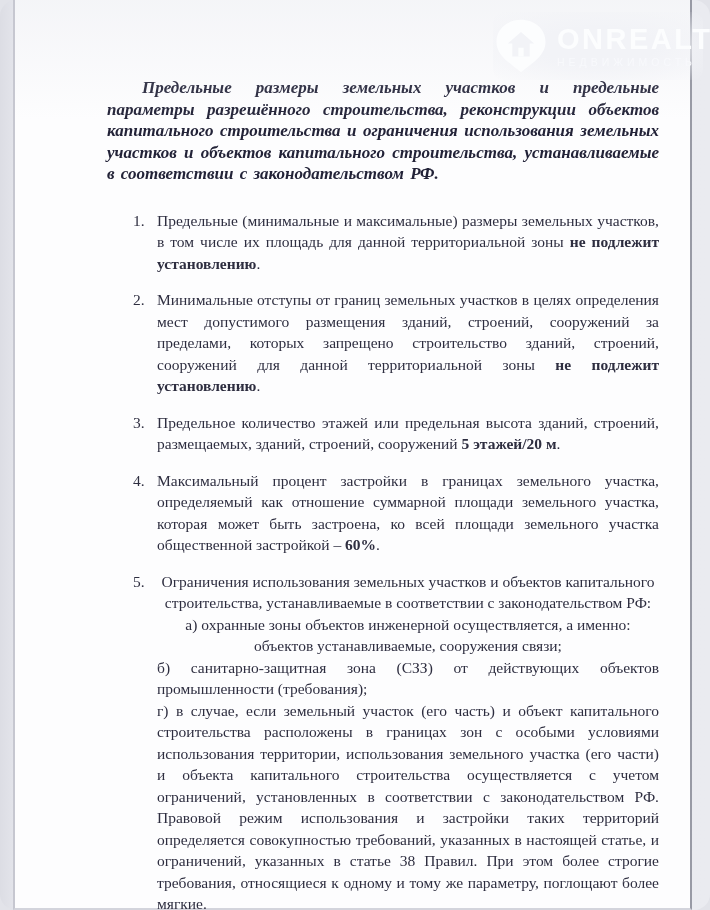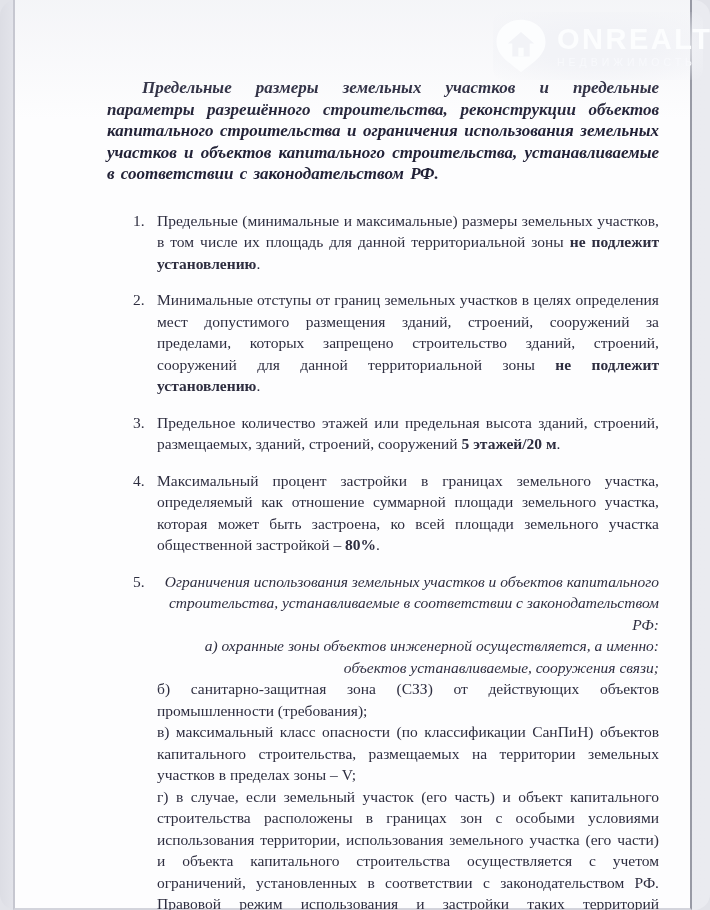--- a/index.html
+++ b/index.html
@@ -53,21 +53,21 @@
     word-spacing: 2px;
   }
   .doc-list {
     list-style: none; margin: 0 31px 0 118px; padding: 0;
     color: var(--ink);
     font-size: 15.5px; line-height: 21.5px;
   }
   .doc-item { display: grid; grid-template-columns: 24px 1fr; margin-bottom: 15px; }
   .num { text-align: left; }
   .para.align-justify { text-align: justify; }
-  .para.align-left { text-align: right; font-style: italic; }
+  .para.align-left { text-align: center; }
   .para b { font-weight: bold; }
 </style>
 </head>
 <body style="--ink: #2e2e40; --title-ink: #232338; --wm-tint: #f2f3f7;">
 
 <div class="scan">
   <div class="page">
 
     <div class="watermark">
       <span class="wm-icon">
@@ -100,30 +100,29 @@
         </li>
         <li class="doc-item">
           <span class="num">3.</span>
           <div class="item-body">
             <div class="para align-justify"><span>Предельное количество этажей или предельная высота зданий, строений, размещаемых, зданий, строений, сооружений </span><b>5 этажей/20 м</b><span>.</span></div>
           </div>
         </li>
         <li class="doc-item">
           <span class="num">4.</span>
           <div class="item-body">
-            <div class="para align-justify"><span>Максимальный процент застройки в границах земельного участка, определяемый как отношение суммарной площади земельного участка, которая может быть застроена, ко всей площади земельного участка общественной застройкой – </span><b>80%</b><span>.</span></div>
+            <div class="para align-justify"><span>Максимальный процент застройки в границах земельного участка, определяемый как отношение суммарной площади земельного участка, которая может быть застроена, ко всей площади земельного участка общественной застройкой – </span><b>60%</b><span>.</span></div>
           </div>
         </li>
         <li class="doc-item">
           <span class="num">5.</span>
           <div class="item-body">
             <div class="para align-left"><span>Ограничения использования земельных участков и объектов капитального строительства, устанавливаемые в соответствии с законодательством РФ:</span></div>
             <div class="para align-left"><span>а) охранные зоны объектов инженерной осуществляется, а именно:</span></div>
             <div class="para align-left"><span>объектов устанавливаемые, сооружения связи;</span></div>
             <div class="para align-justify"><span>б) санитарно-защитная зона (СЗЗ) от действующих объектов промышленности (требования);</span></div>
-            <div class="para align-justify"><span>в) максимальный класс опасности (по классификации СанПиН) объектов капитального строительства, размещаемых на территории земельных участков в пределах зоны – V;</span></div>
             <div class="para align-justify"><span>г) в случае, если земельный участок (его часть) и объект капитального строительства расположены в границах зон с особыми условиями использования территории, использования земельного участка (его части) и объекта капитального строительства осуществляется с учетом ограничений, установленных в соответствии с законодательством РФ. Правовой режим использования и застройки таких территорий определяется совокупностью требований, указанных в настоящей статье, и ограничений, указанных в статье 38 Правил. При этом более строгие требования, относящиеся к одному и тому же параметру, поглощают более мягкие.</span></div>
           </div>
         </li>
       </ol>
 
   </div>
 </div>
 
 </body></html>

